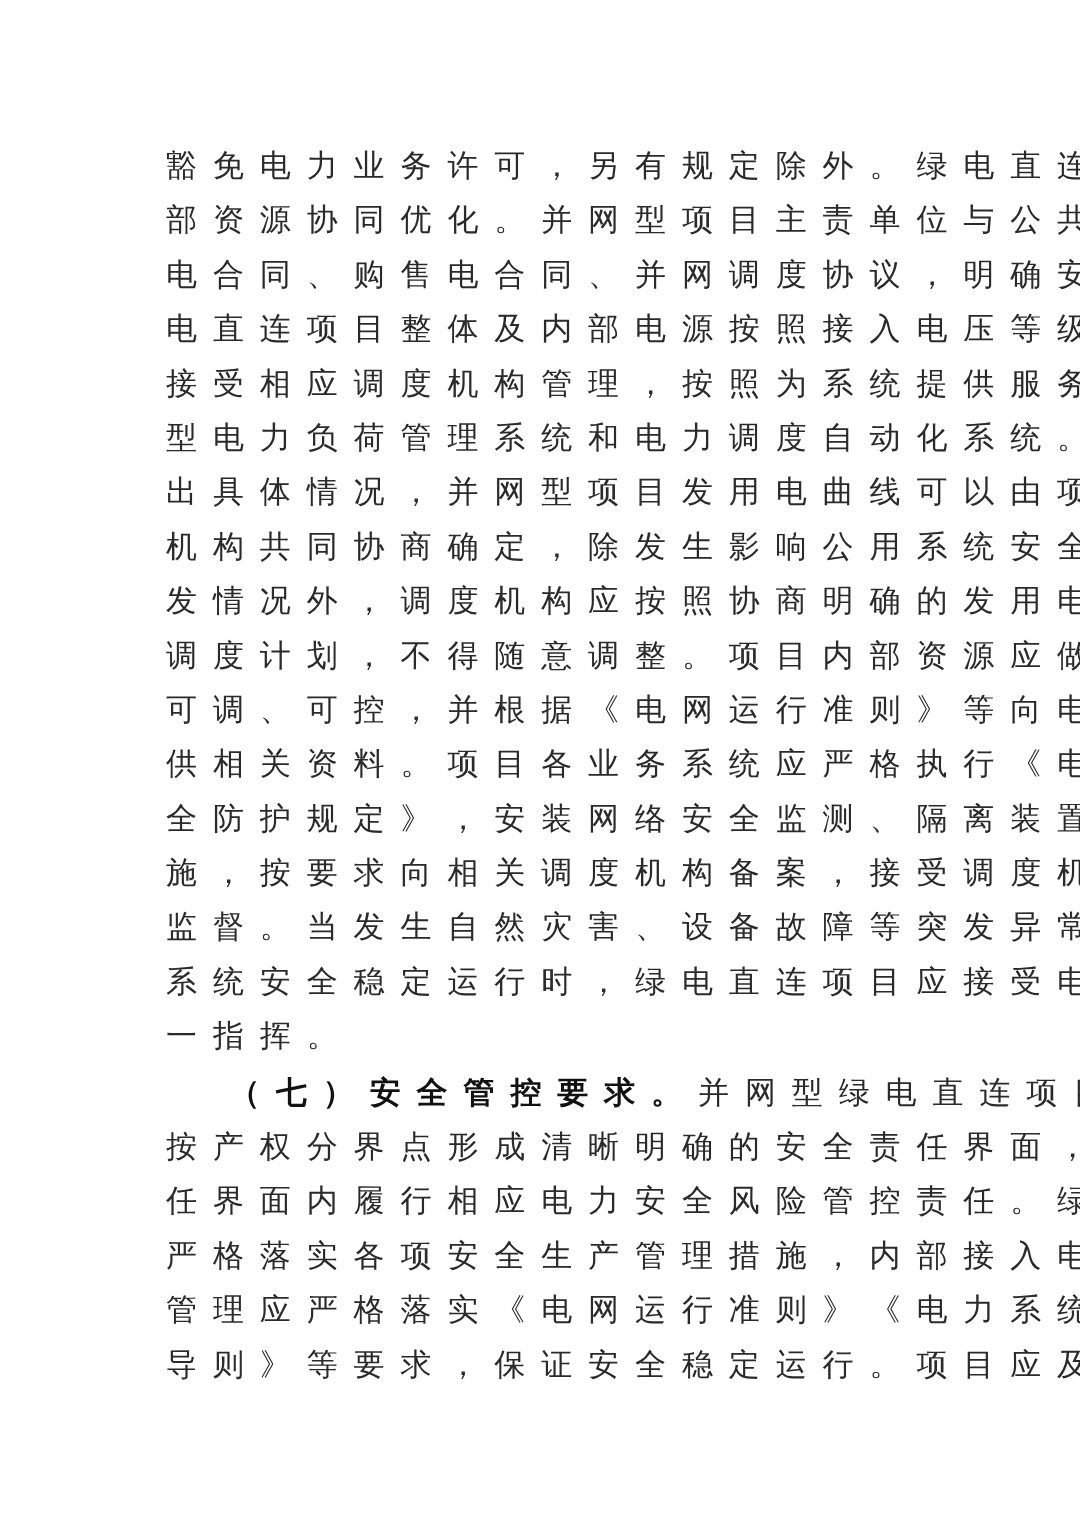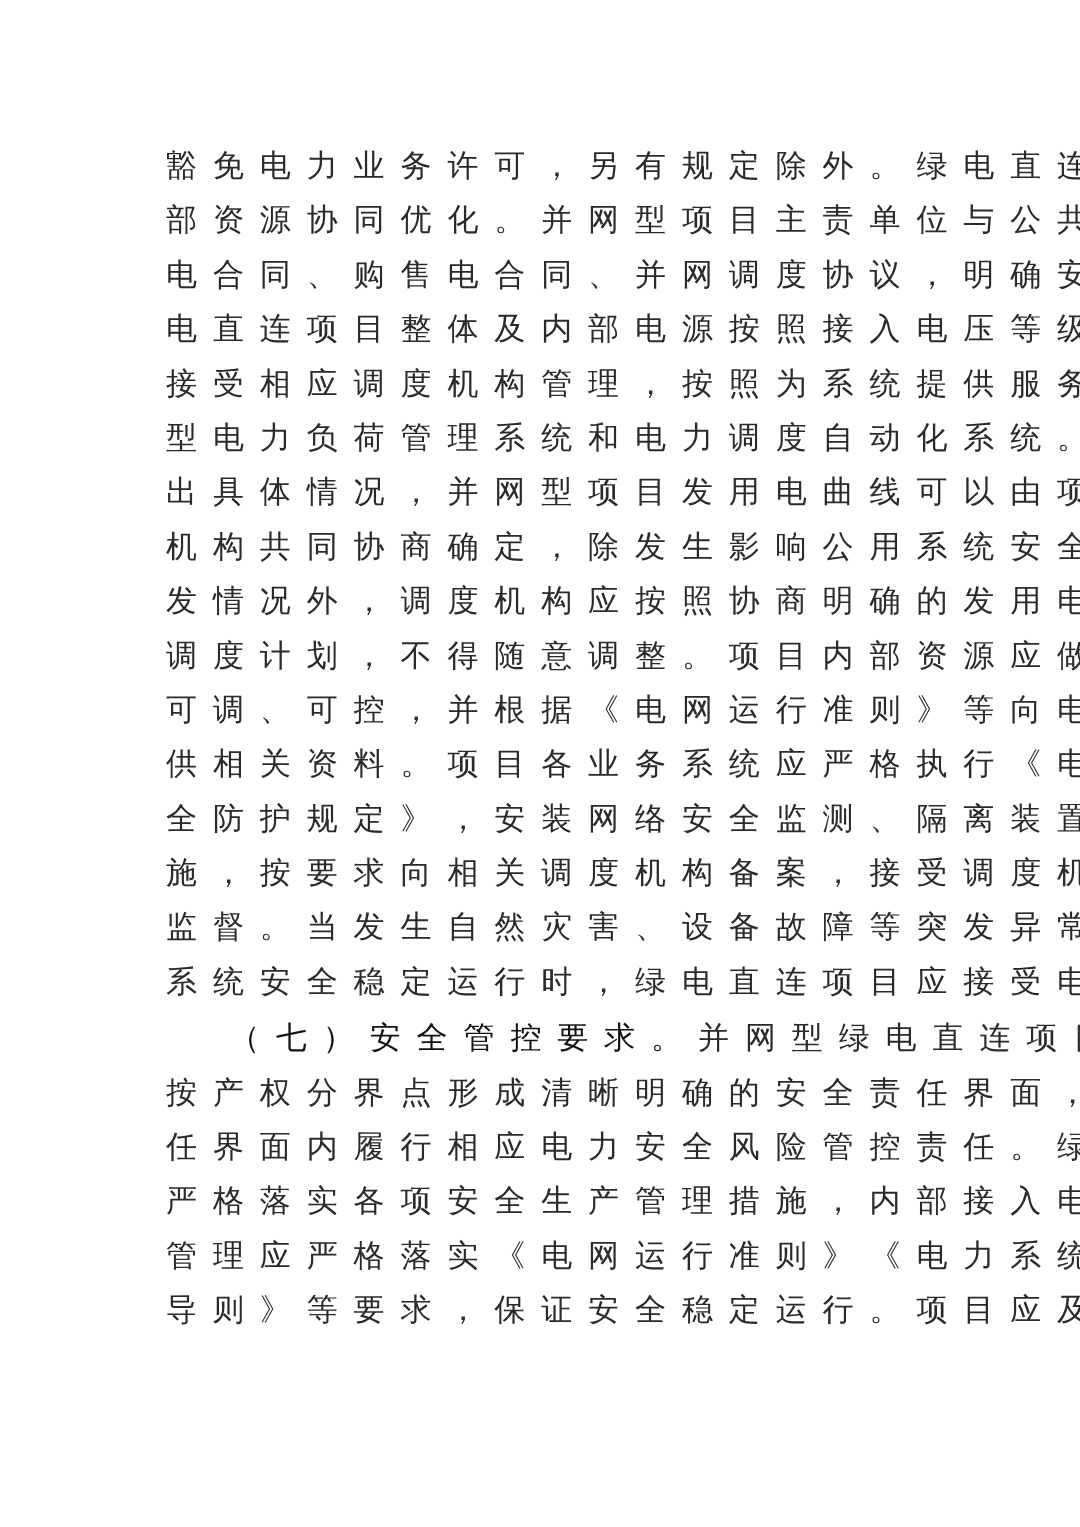--- a/index.html
+++ b/index.html
@@ -39,21 +39,21 @@
       height: 54.4px;
       overflow: visible;
     }
     .para-gap {
       height: 2px;
     }
     .indent {
       padding-left: 63px;
     }
     .bold {
-      font-weight: normal;
+      font-weight: bold;
       color: #111111;
       font-family: "DejaVu Sans", "Liberation Sans", sans-serif;
       margin-top: 21px;
     }
   </style>
 </head>
 <body>
 
 <div class="page">
   <div class="text-block">
@@ -68,20 +68,21 @@
       <span class="line">出具体情况，并网型项目发用电曲线可以由项目业主和调度</span>
       <span class="line">机构共同协商确定，除发生影响公用系统安全稳定运行的突</span>
       <span class="line">发情况外，调度机构应按照协商明确的发用电曲线下达项目</span>
       <span class="line">调度计划，不得随意调整。项目内部资源应做到可观、可测、</span>
       <span class="line">可调、可控，并根据《电网运行准则》等向电力调度机构提</span>
       <span class="line">供相关资料。项目各业务系统应严格执行《电力监控系统安</span>
       <span class="line">全防护规定》，安装网络安全监测、隔离装置等网络安全设</span>
       <span class="line">施，按要求向相关调度机构备案，接受调度机构开展的技术</span>
       <span class="line">监督。当发生自然灾害、设备故障等突发异常情况影响电力</span>
       <span class="line">系统安全稳定运行时，绿电直连项目应接受电力调度机构统</span>
+      <span class="line">一指挥。</span>
     </div>
 
     <div class="para-gap"></div>
 
     <div>
       <span class="line indent"><span class="bold">（七）安全管控要求。</span><span>并网型绿电直连项目与公共电网</span></span>
       <span class="line">按产权分界点形成清晰明确的安全责任界面，各自在安全责</span>
       <span class="line">任界面内履行相应电力安全风险管控责任。绿电直连项目应</span>
       <span class="line">严格落实各项安全生产管理措施，内部接入电源的涉网安全</span>
       <span class="line">管理应严格落实《电网运行准则》《电力系统网源协调技术</span>

